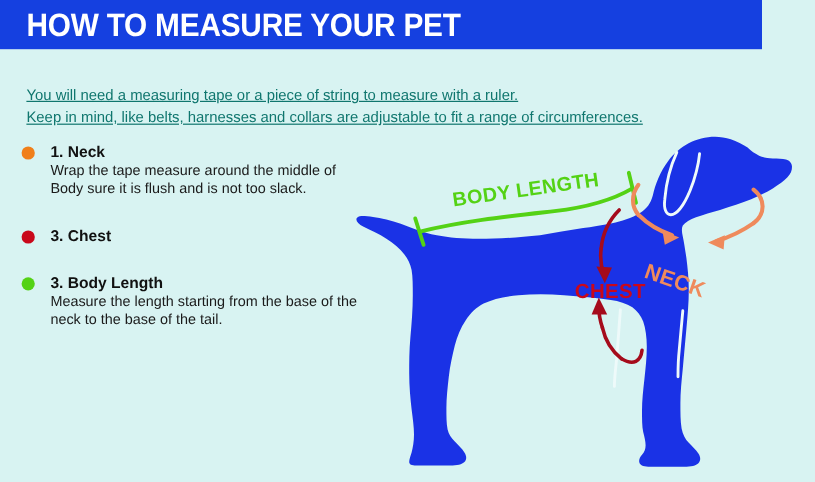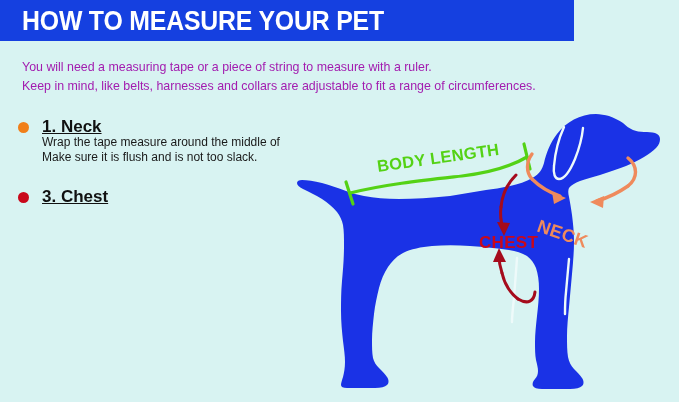--- a/index.html
+++ b/index.html
@@ -19,21 +19,21 @@
     height: 402px;
     background: #d8f3f2;
     box-sizing: border-box;
   }
 
   
   #header-bar {
     position: absolute;
     left: 0;
     top: 0;
-    width: 574px;
+    width: 635px;
     height: 41px;
     background: #1540e0;
     box-sizing: border-box;
   }
   #header-title {
     position: absolute;
     left: 22px;
     top: 6px;
     color: #ffffff;
     font-family: "Liberation Sans Narrow", "Liberation Sans", sans-serif;
@@ -43,25 +43,26 @@
     letter-spacing: -0.2px;
     transform: scaleX(0.92);
     transform-origin: left top;
     white-space: nowrap;
   }
 
   
   #intro {
     position: absolute;
     left: 22px;
-    top: 58px;
+    top: 70px;
     width: 640px;
-    color: #a21caf;
+    color: #0f766e;
     font-size: 12.6px;
     line-height: 19px;
+    text-decoration: underline;
   }
   #intro div { white-space: nowrap; transform: scaleX(0.985); transform-origin: left center; }
 
   
   #steps {
     position: absolute;
     left: 18px;
     top: 118px;
     width: 290px;
   }
@@ -69,25 +70,24 @@
   .step-bullet {
     position: absolute;
     left: 0;
     top: 4px;
     width: 11px;
     height: 11px;
     border-radius: 50%;
   }
   .step-title {
     margin-left: 24px;
-    font-size: 17px;
+    font-size: 13px;
     font-weight: bold;
     color: #111111;
     line-height: 17px;
-    text-decoration: underline;
   }
   .step-body {
     margin-left: 24px;
     font-size: 12px;
     line-height: 15.4px;
     color: #1a1a1a;
   }
   .step-body div { white-space: nowrap; }
 
   
@@ -114,29 +114,37 @@
     <div>Keep in mind, like belts, harnesses and collars are adjustable to fit a range of circumferences.</div>
   </div>
 
   <div id="steps">
 
     <div class="step">
       <span class="step-bullet" style="background:#f07f1a"></span>
       <div class="step-title">1. Neck</div>
       <div class="step-body">
         <div>Wrap the tape measure around the middle of</div>
-        <div>Make sure it is flush and is not too slack.</div>
+        <div>Body sure it is flush and is not too slack.</div>
       </div>
     </div>
 
     <div class="step">
       <span class="step-bullet" style="background:#c9081b"></span>
       <div class="step-title">3. Chest</div>
     </div>
 
+    <div class="step">
+      <span class="step-bullet" style="background:#54d215"></span>
+      <div class="step-title">3. Body Length</div>
+      <div class="step-body">
+        <div>Measure the length starting from the base of the</div>
+        <div>neck to the base of the tail.</div>
+      </div>
+    </div>
 
   </div>
 
   <div id="illustration">
     <svg width="383" height="306" viewBox="0 0 383 306" xmlns="http://www.w3.org/2000/svg">
 
       <path fill="#1a32e6" d="M 300 18
            C 284 18 270 26 261 38
            C 254 47 250 58 248 67
            C 246 74 243 78 238 81

